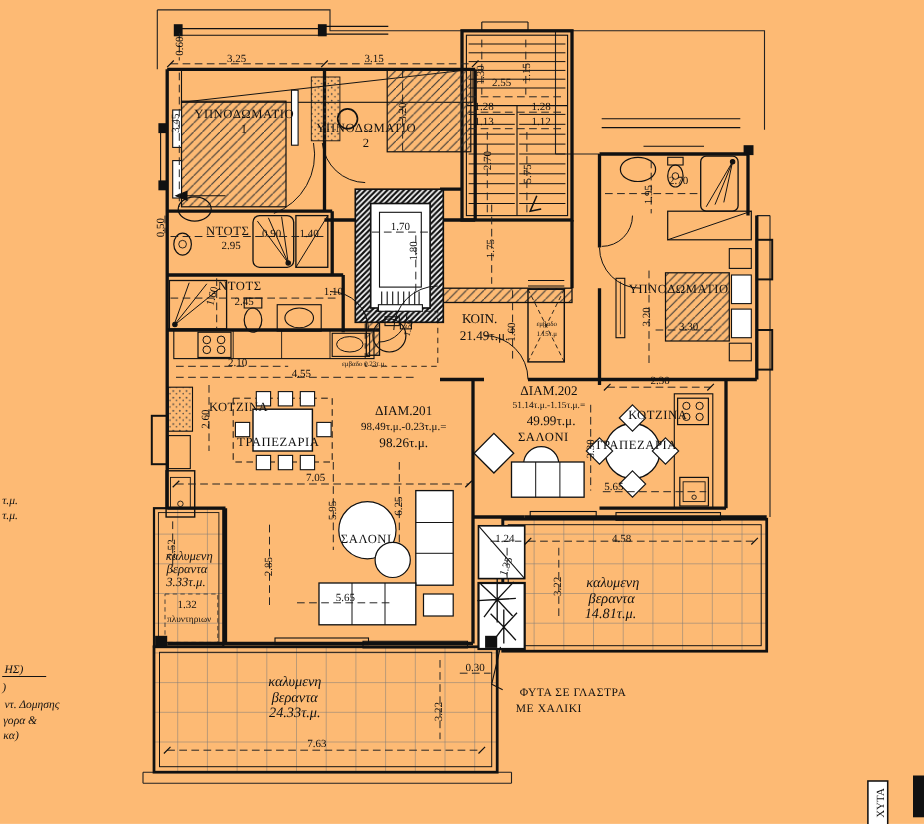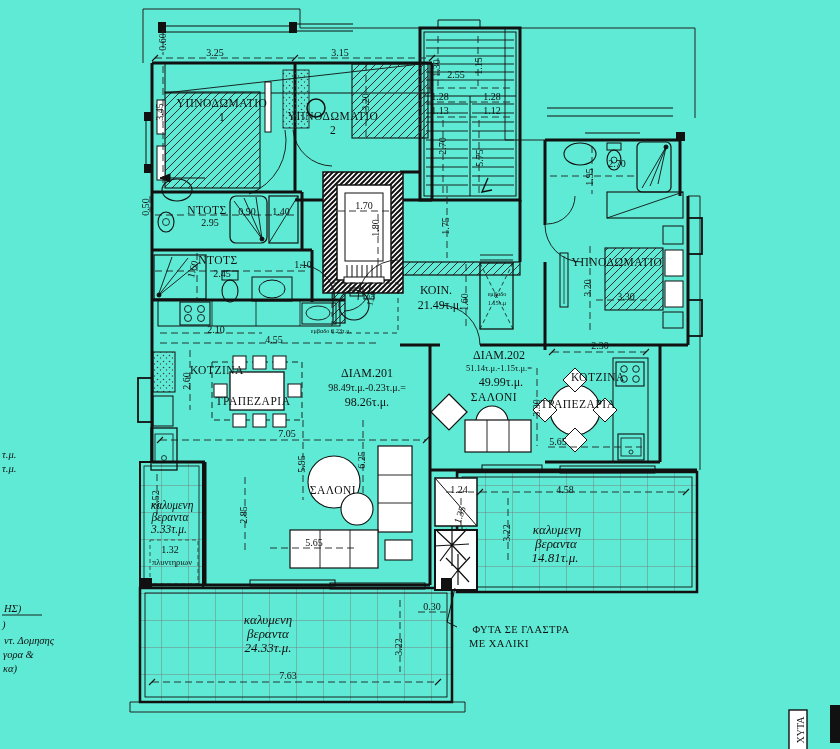--- a/index.html
+++ b/index.html
@@ -1,16 +1,16 @@
 <!DOCTYPE html>
 <html><head>
 <meta charset="utf-8">
 <style>
   html,body{margin:0;padding:0;background:#fff;}
-  #stage{position:relative;width:840px;height:749px;background:#5eead4;overflow:hidden;}
+  #stage{position:relative;width:840px;height:749px;background:#fdba74;overflow:hidden;}
   svg text{font-family:"Liberation Serif","DejaVu Serif",serif;fill:#111;}
   .dim{font-size:10px;}
   .dimS{font-size:8.5px;}
   .room{font-size:11.5px;letter-spacing:.5px;}
   .apt{font-size:12px;}
   .tiny{font-size:6.3px;}
   .hand{font-style:italic;font-size:11.5px;}
   .handBig{font-style:italic;font-size:13px;}
   .legend{font-style:italic;font-size:10.5px;}
   .note{font-size:10.5px;letter-spacing:.5px;}

